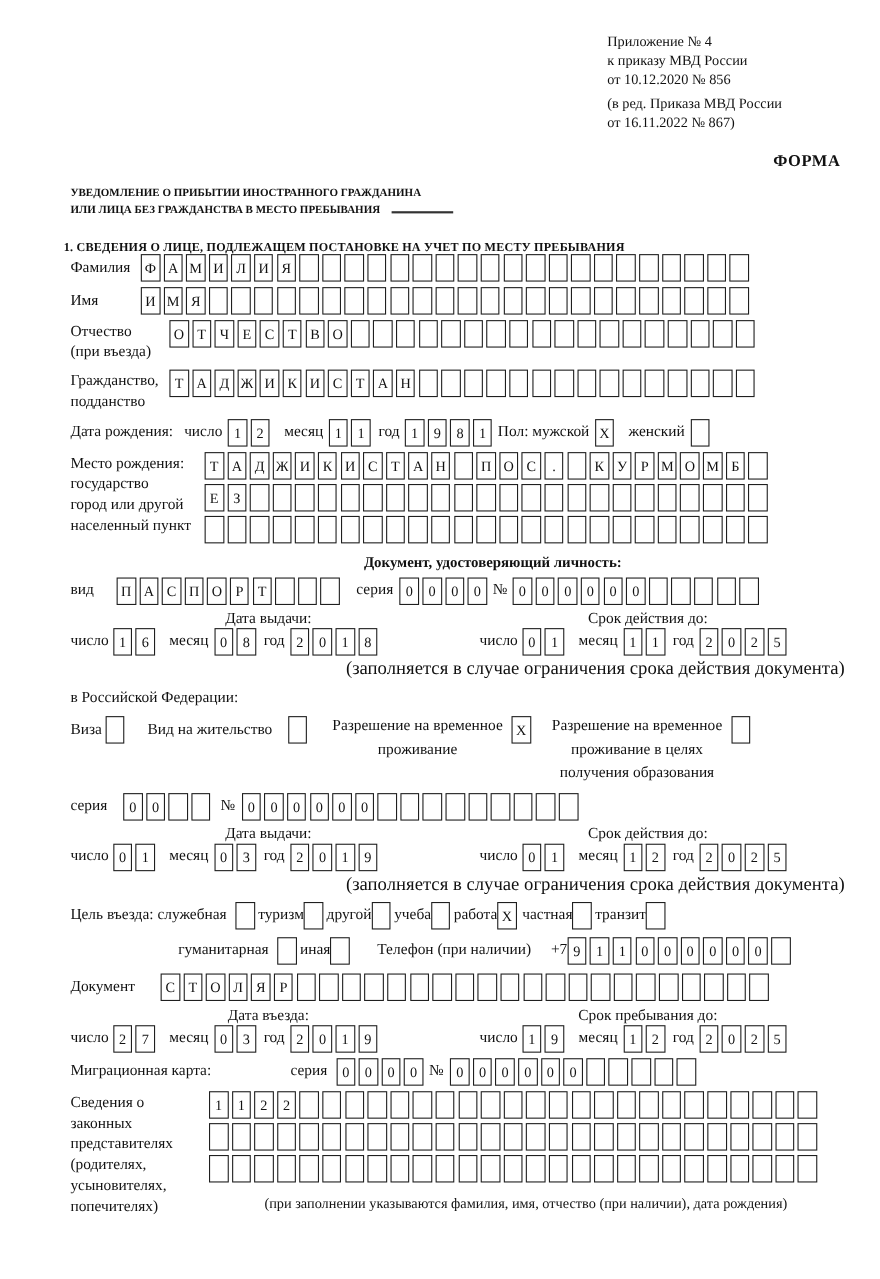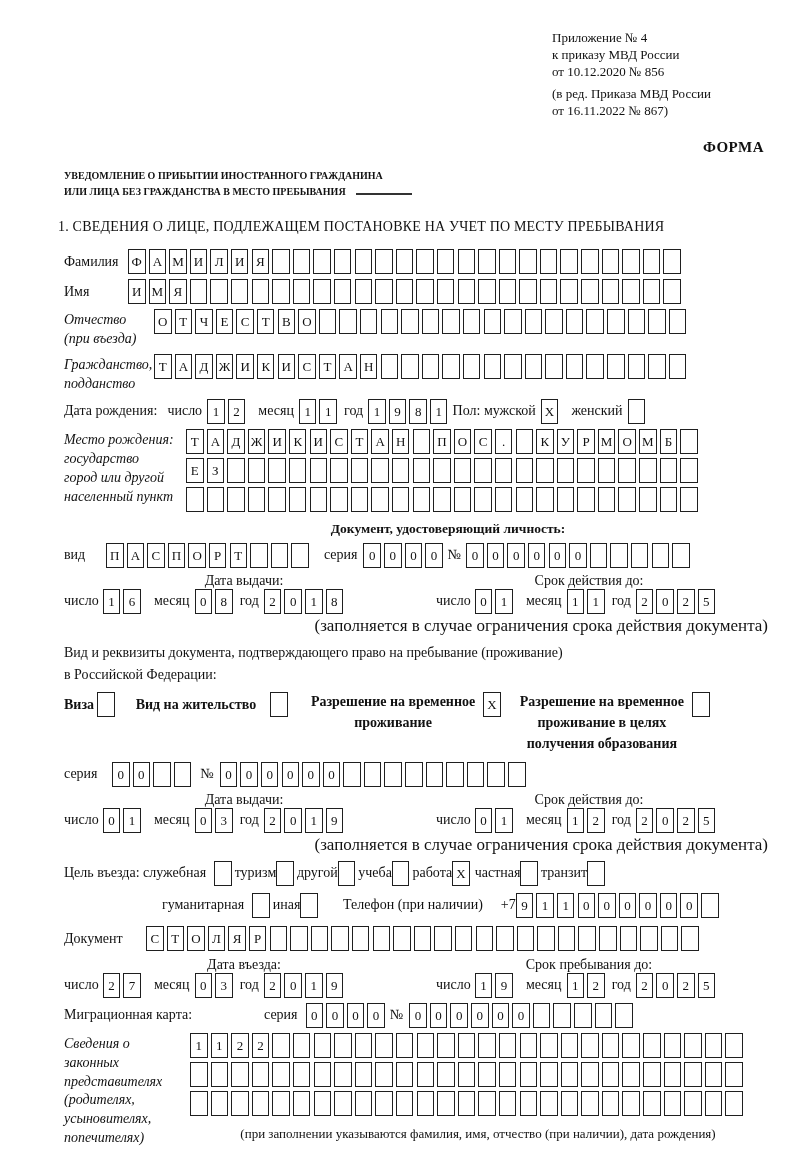--- a/index.html
+++ b/index.html
@@ -6,40 +6,40 @@
   html,body { margin:0; padding:0; background:#fff; }
   body { width:800px; height:1163px; font-family:"Liberation Serif", serif; color:#111; overflow:hidden; }
   .page { padding:30px 28px 10px 64px; }
 
   .appendix { width:210px; margin-left:auto; margin-right:10px; font-size:13px; line-height:1.3; }
   .appendix div { white-space:nowrap; }
   .appendix .gap { height:5px; }
   .forma { text-align:right; font-weight:bold; font-size:15px; margin:20px 8px 12px 0; letter-spacing:.5px; }
   .title { text-align:left; font-weight:bold; font-size:10px; line-height:1.55; margin:0 0 4px 0; }
   .blank-line { display:inline-block; width:56px; border-bottom:2.2px solid #333; height:.9em; margin-left:10px; }
-  .section-heading { font-weight:normal; font-size:14px; margin:20px 0 14px -6px; letter-spacing:.2px; }
+  .section-heading { font-weight:bold; font-size:11px; margin:20px 0 0 -6px; letter-spacing:.2px; }
 
   .row { display:flex; align-items:flex-start; margin-bottom:5px; font-size:14px; line-height:1.35; }
   .row.center-v { align-items:center; }
   .lab { flex:none; padding-top:4px; }
-  .lab.stack { padding-top:2px;font-style:italic; }
+  .lab.stack { padding-top:2px; }
   .cells { display:flex; flex-wrap:nowrap; }
   .cell { display:inline-flex; flex:none; align-items:center; justify-content:center;
           width:17.5px; height:25px; border:1.6px solid #1f1f1f; margin-right:3.1px;
           font-size:13px; background:#fff; }
   .stackcells .cells { margin-bottom:4px; }
   .grp { display:flex; align-items:center; }
   .grp .glab { margin:0 5px 0 10px; white-space:nowrap; }
   .doc-heading { text-align:center; font-weight:bold; font-size:13.5px; margin:2px 0 6px 60px; }
   .halves { display:flex; font-weight:normal; }
   .half-label { font-size:14px; text-align:center; }
   .note-right { text-align:right; font-size:17px; margin:1px 4px 6px 0; }
   .para { font-size:14px; line-height:1.6; margin:2px 0 4px 0; }
   .vchoice { display:flex; align-items:flex-start; margin-right:6px; }
-  .vchoice .txt { text-align:center; line-height:1.5;font-weight:bold; }
+  .vchoice .txt { text-align:center; line-height:1.5; }
   .vchoice .cells { margin-left:8px; margin-top:1px; }
   .mt2{margin-top:2px;} .mt6{margin-top:6px;} .mt8{margin-top:8px;}
   .bottom-note { font-size:13px; text-align:center; padding-left:120px; margin-top:2px; }
   .nowrap{white-space:nowrap;}
 </style>
 </head>
 <body>
 
 <div class="page">
 
@@ -407,21 +407,20 @@
           <span class="cell">2</span>
           <span class="cell">0</span>
           <span class="cell">2</span>
           <span class="cell">5</span>
         </span>
     </div>
   </div>
   <div class="note-right">(заполняется в случае ограничения срока действия документа)</div>
 
   <div class="para">
-    <div>Вид и реквизиты документа, подтверждающего право на пребывание (проживание)</div>
     <div>в Российской Федерации:</div>
   </div>
 
   <div class="row" style="margin-bottom:8px">
     <span class="vchoice">
       <span class="txt" style="padding-top:3px">Виза</span>
       <span class="cells" style="margin-left:3px">
           <span class="cell">&nbsp;</span>
         </span>
     </span>

